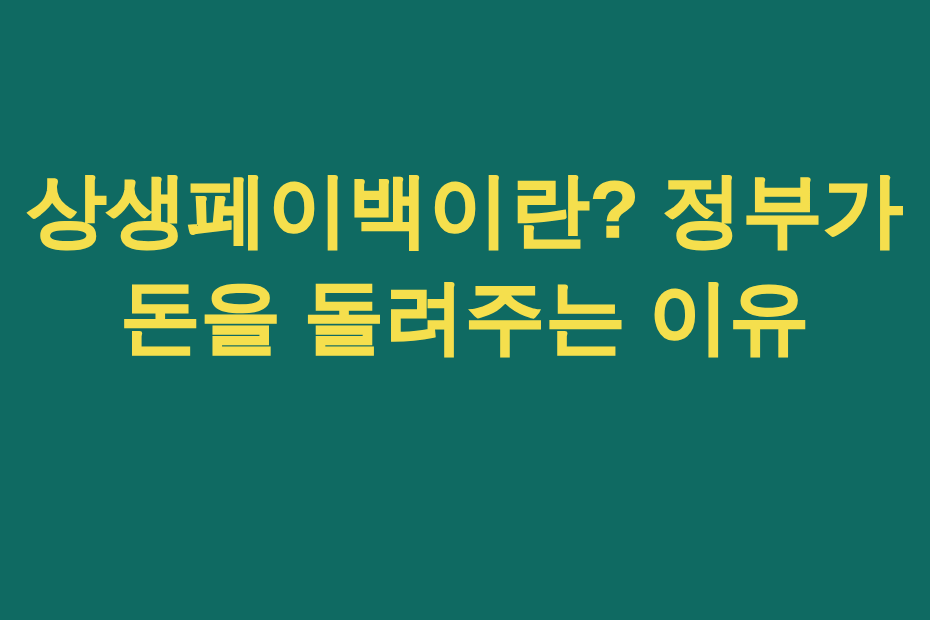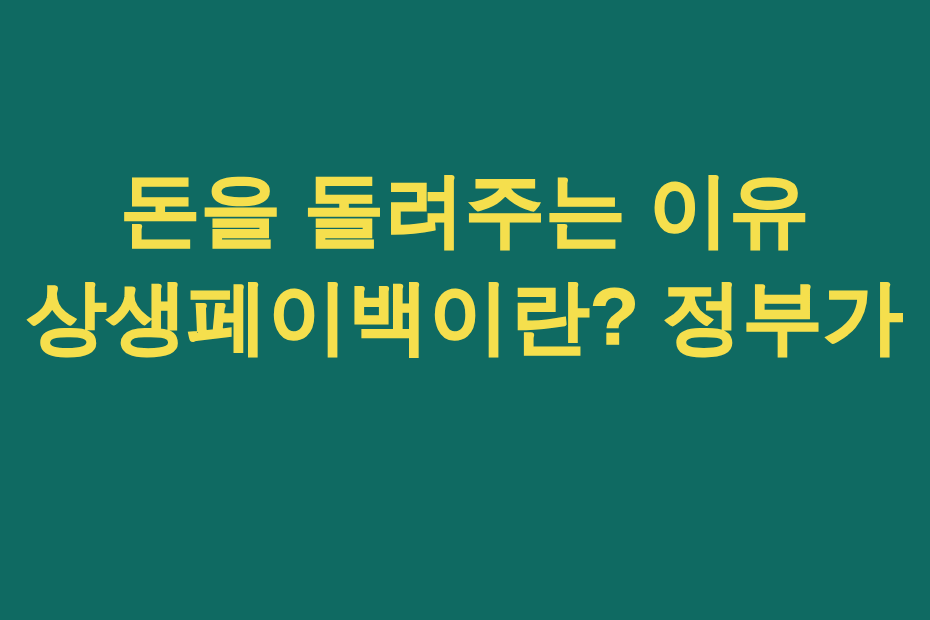--- a/index.html
+++ b/index.html
@@ -57,19 +57,19 @@
     margin-top: 0;
   }
 </style>
 </head>
 <body>
 
 <div class="banner" style="background-color: rgb(15, 106, 98); width: 930px; height: 620px;">
 
   <div class="headline" style="color: rgb(245, 223, 77); font-size: 80px; line-height: 107px; text-align: center;">
 
+    <span class="headline-line" style="-webkit-text-stroke: 1.5px rgb(245, 223, 77);">상생페이백이란? 정부가</span>
+
     <span class="headline-line" style="-webkit-text-stroke: 1.5px rgb(245, 223, 77);">돈을 돌려주는 이유</span>
-
-    <span class="headline-line" style="-webkit-text-stroke: 1.5px rgb(245, 223, 77);">상생페이백이란? 정부가</span>
 
   </div>
 
 </div>
 
 </body></html>

